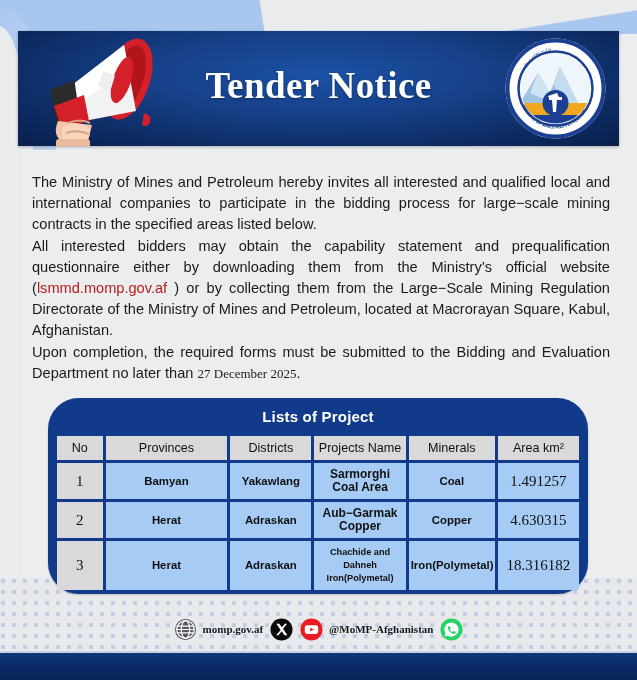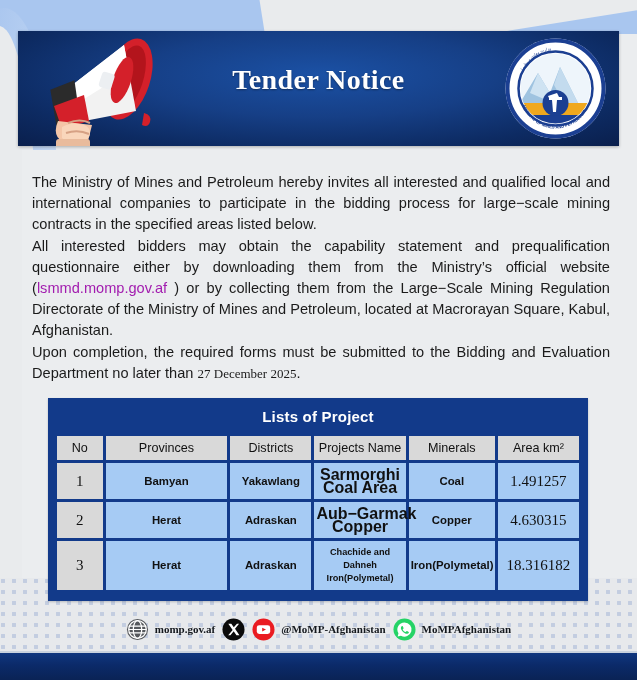--- a/index.html
+++ b/index.html
@@ -89,21 +89,21 @@
     box-shadow: 0 1px 3px rgba(0,0,0,.28);
     overflow: hidden;
   }
   .banner-title {
     position: absolute;
     left: 0; right: 0; top: 33px;
     text-align: center;
     color: #ffffff;
     font-family: "Liberation Serif", serif;
     font-weight: bold;
-    font-size: 28px;
+    font-size: 37px;
     letter-spacing: .4px;
     text-shadow: 0 1px 2px rgba(0,0,0,.4);
   }
 
   
   .megaphone { position: absolute; left: 14px; top: 4px; width: 135px; height: 112px; }
 
   
   .seal { position: absolute; right: 12px; top: 6px; width: 103px; height: 103px; }
 
@@ -111,32 +111,33 @@
   .body-text {
     position: absolute;
     left: 32px; top: 172px;
     width: 578px;
     color: #1b1b1b;
     font-size: 14.6px;
     line-height: 21.2px;
     text-align: justify;
   }
   .body-text p { margin: 0; }
-  .link { color: #a21caf; }
+  .link { color: #b91c1c; }
   .date { font-family: Liberation Serif, serif; font-size: 13px; }
 
   
   .table-frame {
     position: absolute;
     left: 48px; top: 398px;
     width: 540px;
     background: #123a8a;
-    padding: 5px 6px 8px 6px;
+    padding: 5px 6px 1px 6px;
     box-sizing: border-box;
     box-shadow: 0 1px 2px rgba(0,0,0,.2);
+    border-radius: 31px;
   }
   .table-title {
     text-align: center;
     color: #ffffff;
     font-weight: bold;
     font-size: 15px;
     padding: 5px 0 8px 0;
     letter-spacing: .2px;
   }
   table.proj {
@@ -167,21 +168,21 @@
     background: #d9d9d9;
     font-family: "Liberation Serif", serif;
     font-weight: normal;
     font-size: 15px;
   }
   table.proj td.c-area {
     font-family: "Liberation Serif", serif;
     font-weight: normal;
     font-size: 15px;
   }
-  table.proj td.c-proj { font-size: 16px; }
+  table.proj td.c-proj { font-size: 12px; }
   table.proj td.c-proj.small { font-size: 9.2px; }
   .col-no    { width: 9%;  }
   .col-prov  { width: 24%; }
   .col-dist  { width: 16%; }
   .col-proj  { width: 18%; }
   .col-min   { width: 17%; }
   .col-area  { width: 16%; }
 
   
   .footer {
@@ -352,17 +353,16 @@
       </svg>
       <span class="f-label">@MoMP-Afghanistan</span>
     </div>
 
     <div class="f-item">
       <svg class="f-ico" viewBox="0 0 24 24">
         <circle cx="12" cy="12" r="11.5" fill="#25d366"></circle>
         <path d="M12 4.6 a7.4 7.4 0 0 0 -6.3 11.3 L4.9 19.2 l3.4 -0.8 A7.4 7.4 0 1 0 12 4.6 z" fill="#ffffff"></path>
         <path d="M9.5 8.3 c.3 0 .5 0 .7 .4 l.8 1.8 c.1 .3 0 .5 -.2 .7 l-.5 .5 c-.2 .2 -.2 .4 0 .7 a6 6 0 0 0 2.5 2.1 c.3 .1 .5 .1 .7 -.1 l.6 -.7 c.2 -.2 .4 -.2 .6 -.1 l1.7 .9 c.3 .2 .3 .4 .2 .7 a2 2 0 0 1 -1.9 1.3 c-1 0 -2.7 -.6 -4.2 -2 -1.6 -1.5 -2.3 -3.1 -2.3 -4.1 a2.1 2.1 0 0 1 1.3 -2.1 z" fill="#25d366"></path>
       </svg>
-      <span class="f-label">MoMPAfghanistan</span>
     </div>
   </div>
 
 </div>
 
 </body></html>

